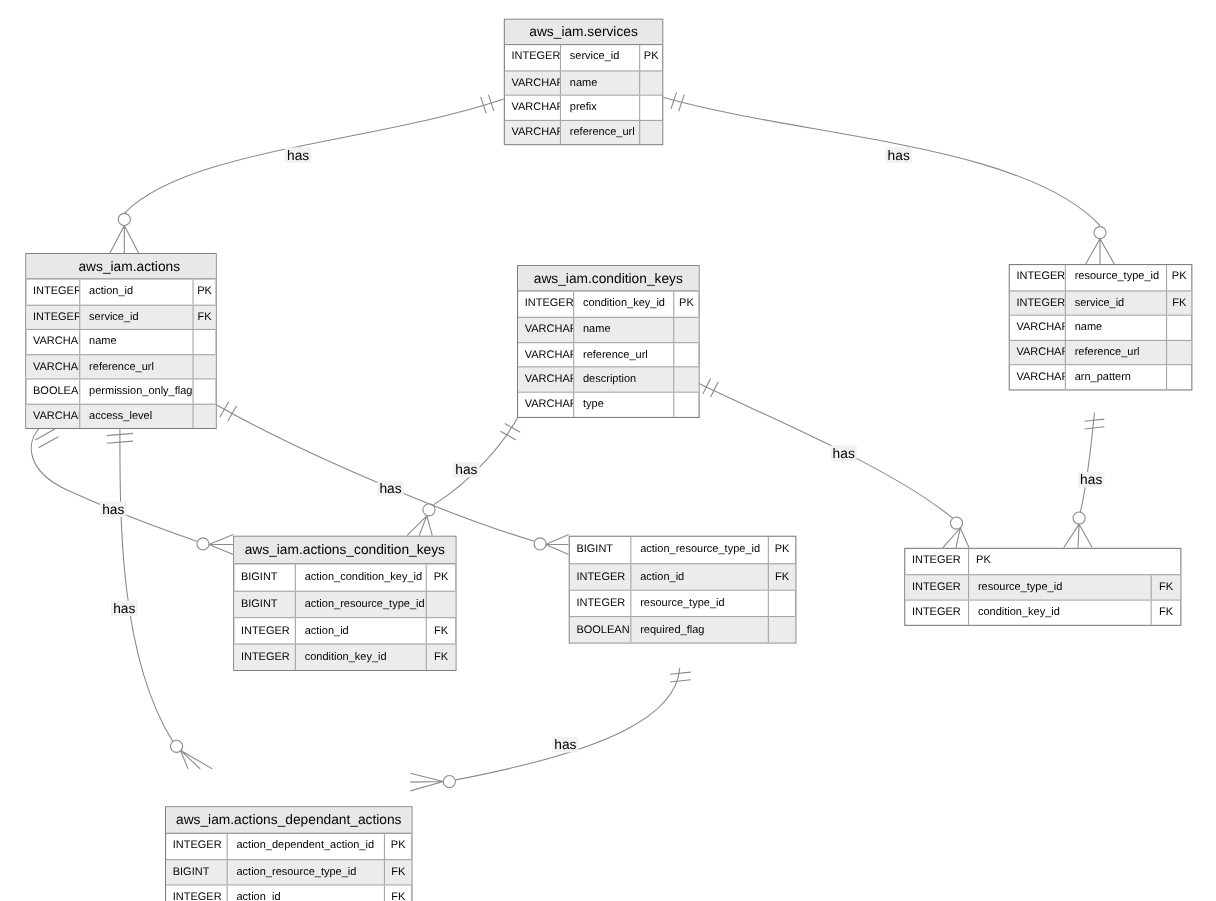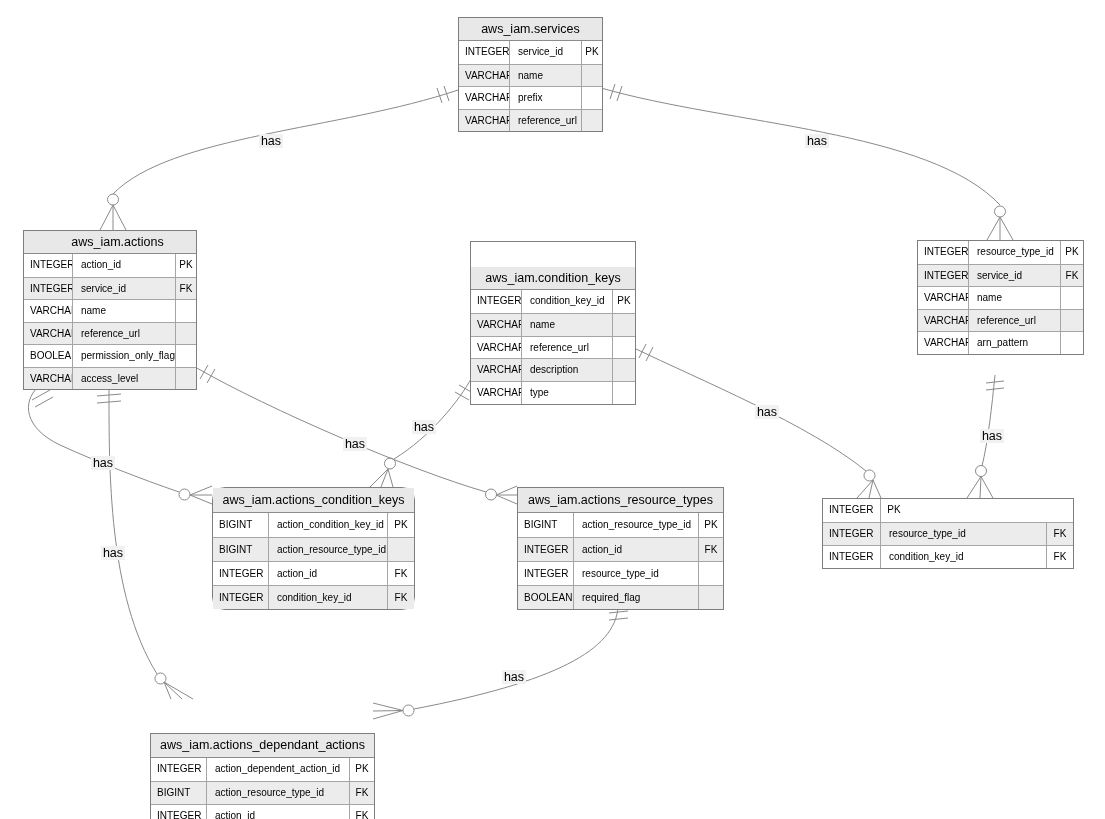--- a/index.html
+++ b/index.html
@@ -150,21 +150,21 @@
         <div class="erd-cell cell-name" style="width: 103px; line-height: 21.5px;">permission_only_flag</div>
         <div class="erd-cell cell-key" style="width: 21px; line-height: 21.5px;"></div>
       </div>
       <div class="erd-row alt" style="height: 22.5px;">
         <div class="erd-cell cell-type" style="width: 48px; line-height: 21.5px;">VARCHAR</div>
         <div class="erd-cell cell-name" style="width: 103px; line-height: 21.5px;">access_level</div>
         <div class="erd-cell cell-key" style="width: 21px; line-height: 21.5px;"></div>
       </div>
     </div>
     <div class="erd-table" style="left: 470px; top: 241px; width: 164px;">
-      <div class="erd-title" style="height: 22px; line-height: 22px; margin-top: 25px;">aws_iam.condition_keys</div>
+      <div class="erd-title" style="height: 22px; line-height: 22px;">aws_iam.condition_keys</div>
       <div class="erd-row" style="height: 22.8px;">
         <div class="erd-cell cell-type" style="width: 50px; line-height: 21.8px;">INTEGER</div>
         <div class="erd-cell cell-name" style="width: 91px; line-height: 21.8px;">condition_key_id</div>
         <div class="erd-cell cell-key" style="width: 23px; line-height: 21.8px;">PK</div>
       </div>
       <div class="erd-row alt" style="height: 22.8px;">
         <div class="erd-cell cell-type" style="width: 50px; line-height: 21.8px;">VARCHAR</div>
         <div class="erd-cell cell-name" style="width: 91px; line-height: 21.8px;">name</div>
         <div class="erd-cell cell-key" style="width: 23px; line-height: 21.8px;"></div>
       </div>
@@ -204,21 +204,21 @@
         <div class="erd-cell cell-type" style="width: 50px; line-height: 21.6px;">VARCHAR</div>
         <div class="erd-cell cell-name" style="width: 92px; line-height: 21.6px;">reference_url</div>
         <div class="erd-cell cell-key" style="width: 23px; line-height: 21.6px;"></div>
       </div>
       <div class="erd-row" style="height: 22.6px;">
         <div class="erd-cell cell-type" style="width: 50px; line-height: 21.6px;">VARCHAR</div>
         <div class="erd-cell cell-name" style="width: 92px; line-height: 21.6px;">arn_pattern</div>
         <div class="erd-cell cell-key" style="width: 23px; line-height: 21.6px;"></div>
       </div>
     </div>
-    <div class="erd-table" style="left: 212px; top: 487px; width: 201px; border-radius: 13px;">
+    <div class="erd-table" style="left: 212px; top: 487px; width: 201px;">
       <div class="erd-title" style="height: 24px; line-height: 24px;">aws_iam.actions_condition_keys</div>
       <div class="erd-row" style="height: 24px;">
         <div class="erd-cell cell-type" style="width: 55px; line-height: 23px;">BIGINT</div>
         <div class="erd-cell cell-name" style="width: 119px; line-height: 23px;">action_condition_key_id</div>
         <div class="erd-cell cell-key" style="width: 27px; line-height: 23px;">PK</div>
       </div>
       <div class="erd-row alt" style="height: 24px;">
         <div class="erd-cell cell-type" style="width: 55px; line-height: 23px;">BIGINT</div>
         <div class="erd-cell cell-name" style="width: 119px; line-height: 23px;">action_resource_type_id</div>
         <div class="erd-cell cell-key" style="width: 27px; line-height: 23px;"></div>
@@ -228,21 +228,20 @@
         <div class="erd-cell cell-name" style="width: 119px; line-height: 23px;">action_id</div>
         <div class="erd-cell cell-key" style="width: 27px; line-height: 23px;">FK</div>
       </div>
       <div class="erd-row alt" style="height: 24px;">
         <div class="erd-cell cell-type" style="width: 55px; line-height: 23px;">INTEGER</div>
         <div class="erd-cell cell-name" style="width: 119px; line-height: 23px;">condition_key_id</div>
         <div class="erd-cell cell-key" style="width: 27px; line-height: 23px;">FK</div>
       </div>
     </div>
     <div class="erd-table" style="left: 517px; top: 487px; width: 205px;">
-      <div class="erd-title" style="height: 24px; line-height: 24px;">aws_iam.actions_resource_types</div>
       <div class="erd-row" style="height: 24px;">
         <div class="erd-cell cell-type" style="width: 55px; line-height: 23px;">BIGINT</div>
         <div class="erd-cell cell-name" style="width: 125px; line-height: 23px;">action_resource_type_id</div>
         <div class="erd-cell cell-key" style="width: 25px; line-height: 23px;">PK</div>
       </div>
       <div class="erd-row alt" style="height: 24px;">
         <div class="erd-cell cell-type" style="width: 55px; line-height: 23px;">INTEGER</div>
         <div class="erd-cell cell-name" style="width: 125px; line-height: 23px;">action_id</div>
         <div class="erd-cell cell-key" style="width: 25px; line-height: 23px;">FK</div>
       </div>

